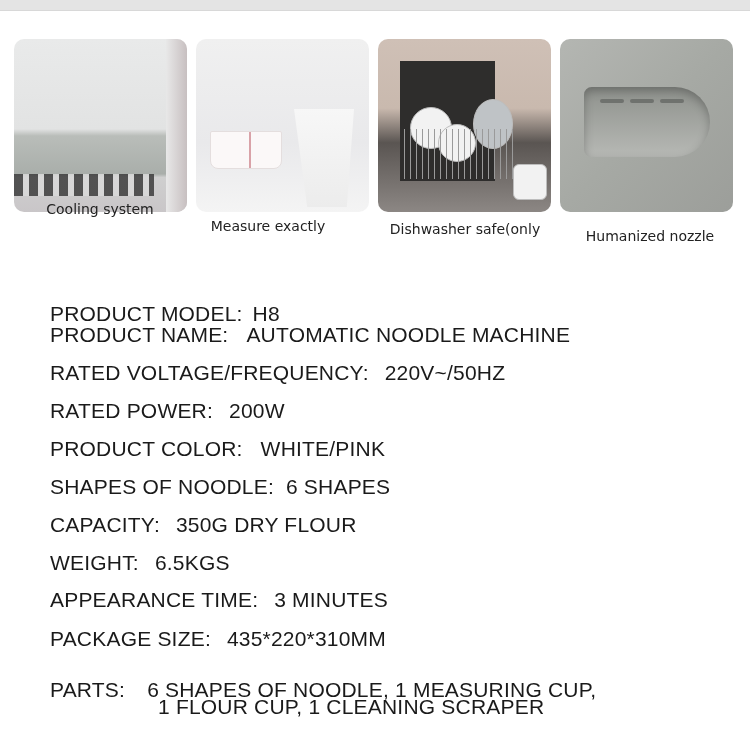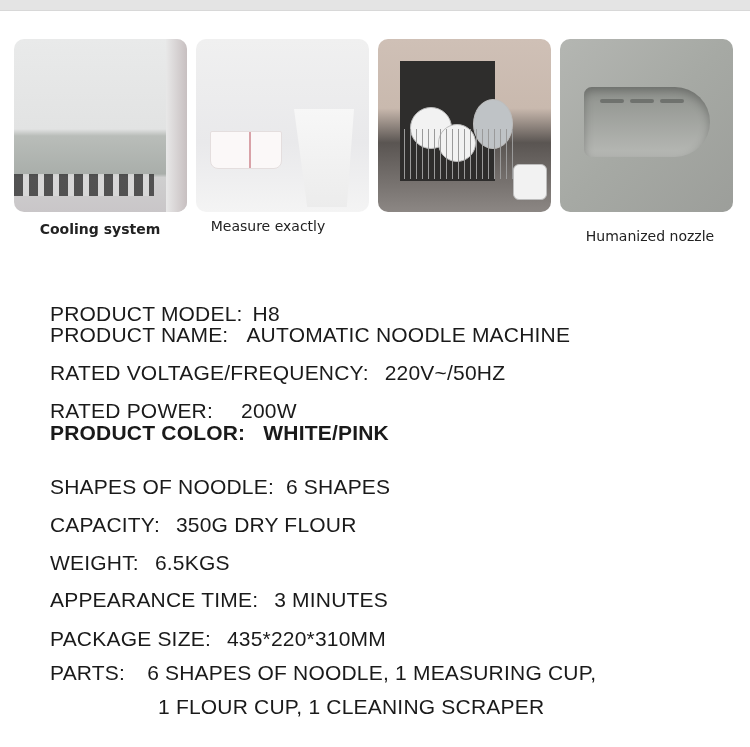--- a/index.html
+++ b/index.html
@@ -30,55 +30,56 @@
 </style>
 </head>
 <body>
 
 <div class="topband"></div>
 
 <div class="tile t1">
   <div class="vent"></div>
   <div class="edge"></div>
 </div>
-<div class="cap" style="left:5px;top:220px;font-weight:bold;">Cooling system</div>
+<div class="cap" style="left:5px;top:200px;">Cooling system</div>
 
 <div class="tile t2">
   <div class="cup1">
       <div class="stripe"></div>
     </div>
   <div class="cup2"></div>
 </div>
 <div class="cap" style="left:173px;top:217px;text-align:center;">Measure exactly</div>
 
 <div class="tile t3">
   <div class="door"></div>
   <div class="dish" style="left:32px;top:68px;width:40px;height:40px;"></div>
   <div class="dish" style="left:95px;top:60px;width:38px;height:48px;background:#bfc3c6;"></div>
   <div class="dish" style="left:60px;top:85px;width:36px;height:36px;"></div>
   <div class="rack"></div>
   <div class="dish" style="left:135px;top:125px;width:32px;height:34px;border-radius:6px;"></div>
 </div>
 <div class="cap" style="left:370px;top:220px;">
+  <div>Dishwasher safe(only</div>
 </div>
 
 <div class="tile t4">
   <div class="well"></div>
   <div class="slot" style="left:40px;"></div>
   <div class="slot" style="left:70px;"></div>
   <div class="slot" style="left:100px;"></div>
 </div>
 <div class="cap" style="left:555px;top:227px;">Humanized nozzle</div>
 
 <div>
   <div class="spec" style="top:302px;"><span>PRODUCT MODEL:</span><span class="v">H8</span></div>
   <div class="spec" style="top:323px;"><span>PRODUCT NAME:</span><span class="v" style="margin-left:18px">AUTOMATIC NOODLE MACHINE</span></div>
   <div class="spec" style="top:361px;"><span>RATED VOLTAGE/FREQUENCY:</span><span class="v" style="margin-left:16px">220V~/50HZ</span></div>
-  <div class="spec" style="top:399px;"><span>RATED POWER:</span><span class="v" style="margin-left:28px">200W</span></div>
-  <div class="spec" style="top:421px;font-weight:bold;"><span>PRODUCT COLOR:</span><span class="v" style="margin-left:18px">WHITE/PINK</span></div>
+  <div class="spec" style="top:399px;"><span>RATED POWER:</span><span class="v" style="margin-left:16px">200W</span></div>
+  <div class="spec" style="top:437px;"><span>PRODUCT COLOR:</span><span class="v" style="margin-left:18px">WHITE/PINK</span></div>
   <div class="spec" style="top:475px;"><span>SHAPES OF NOODLE:</span><span class="v" style="margin-left:12px">6 SHAPES</span></div>
   <div class="spec" style="top:513px;"><span>CAPACITY:</span><span class="v" style="margin-left:16px">350G DRY FLOUR</span></div>
   <div class="spec" style="top:551px;"><span>WEIGHT:</span><span class="v" style="margin-left:16px">6.5KGS</span></div>
   <div class="spec" style="top:588px;"><span>APPEARANCE TIME:</span><span class="v" style="margin-left:16px">3 MINUTES</span></div>
   <div class="spec" style="top:627px;"><span>PACKAGE SIZE:</span><span class="v" style="margin-left:16px">435*220*310MM</span></div>
-  <div class="spec" style="top:661px;"><span>PARTS:</span><span class="v" style="margin-left:22px">6 SHAPES OF NOODLE, 1 MEASURING CUP,</span></div>
+  <div class="spec" style="top:678px;"><span>PARTS:</span><span class="v" style="margin-left:22px">6 SHAPES OF NOODLE, 1 MEASURING CUP,</span></div>
   <div class="spec" style="top:695px;left:158px;">1 FLOUR CUP, 1 CLEANING SCRAPER</div>
 </div>
 
 </body></html>

